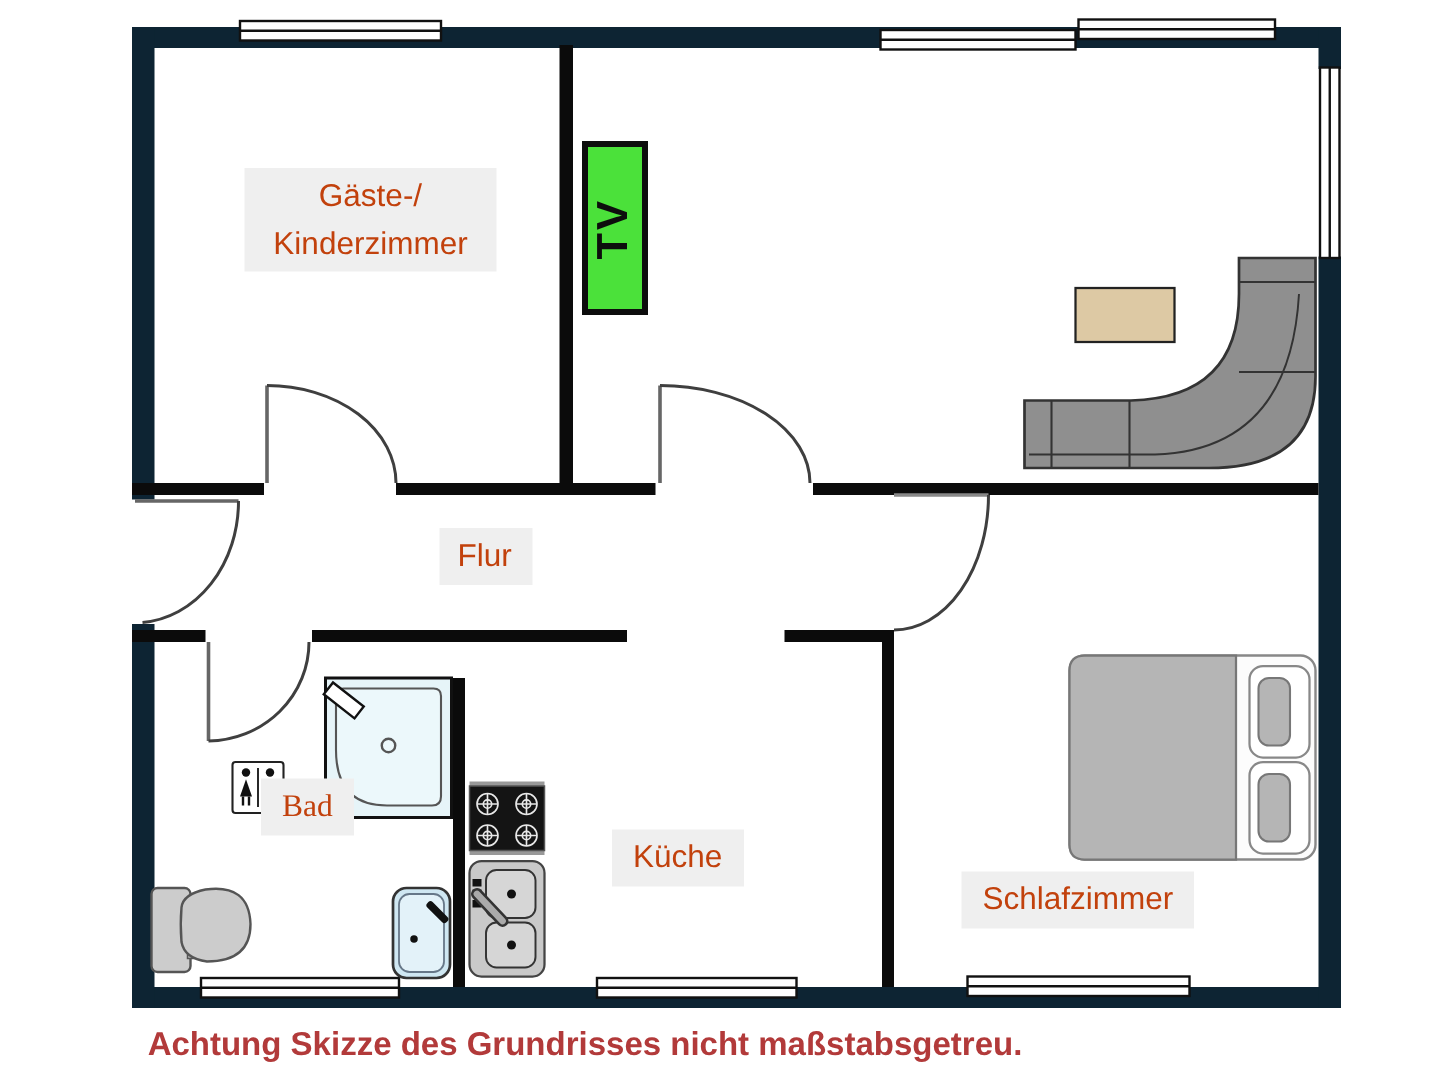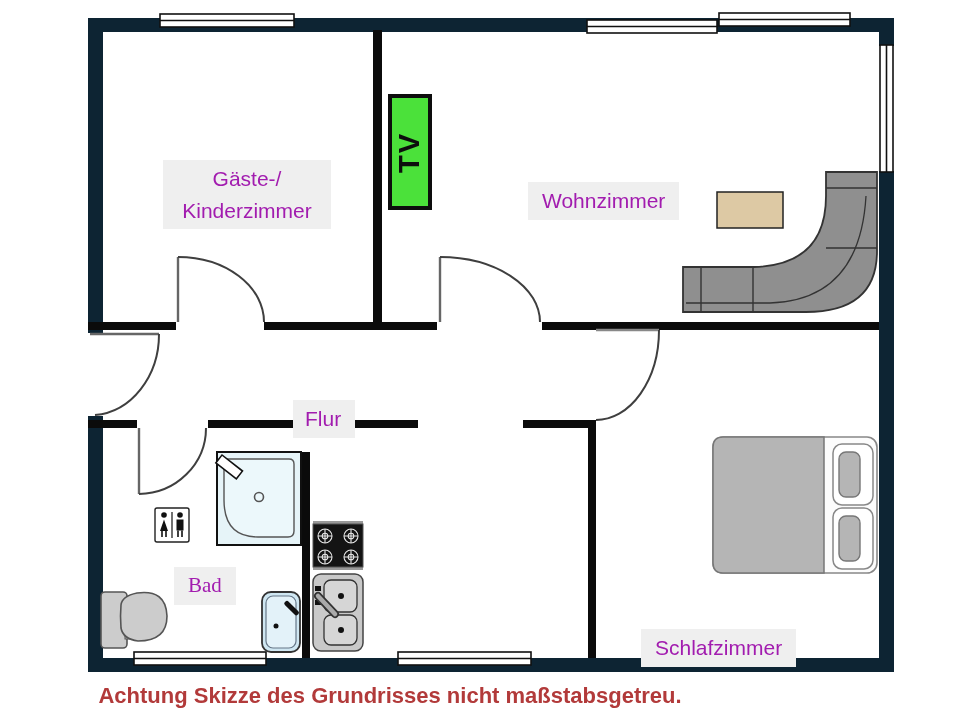--- a/index.html
+++ b/index.html
@@ -7,27 +7,26 @@
     position:relative;
     width:960px;height:720px;
     background:#ffffff;
     font-family:"Liberation Sans", sans-serif;
     overflow:hidden;
   }
   #vector{position:absolute;left:0;top:0;}
   .room-label{
     position:absolute;
     background:#efefef;
-    color:#a21caf;
+    color:#c2410c;
     font-size:21px;
     line-height:1.5;
     padding:3px 14px;
     text-align:center;
     white-space:nowrap;
-    margin-top:48px;
   }
   #label-gaeste{left:163px;top:112px;width:140px;}
   #label-wohnzimmer{left:528px;top:134px;}
   #label-flur{left:293px;top:352px;padding-left:12px;}
   #label-bad{left:174px;top:519px;font-family:Liberation Serif, serif;}
   #label-kueche{left:408px;top:553px;}
   #label-schlafzimmer{left:641px;top:581px;}
   #tv-unit{
     position:absolute;
     left:388px;top:94px;width:36px;height:108px;
@@ -215,20 +214,20 @@
   </svg>
 
   <div id="tv-unit">
     <span>TV</span>
   </div>
 
   <div class="room-label" id="label-gaeste">
     <span>Gäste-/</span><br>
     <span>Kinderzimmer</span>
   </div>
-  <div class="room-label" id="label-wohnzimmer">Wohnzimmer</div>
   <div class="room-label" id="label-flur">Flur</div>
   <div class="room-label" id="label-bad">Bad</div>
+  <div class="room-label" id="label-kueche">Küche</div>
   <div class="room-label" id="label-schlafzimmer">Schlafzimmer</div>
 
   <div id="note">Achtung Skizze des Grundrisses nicht maßstabsgetreu.</div>
 
 </div>
 
 </body></html>

